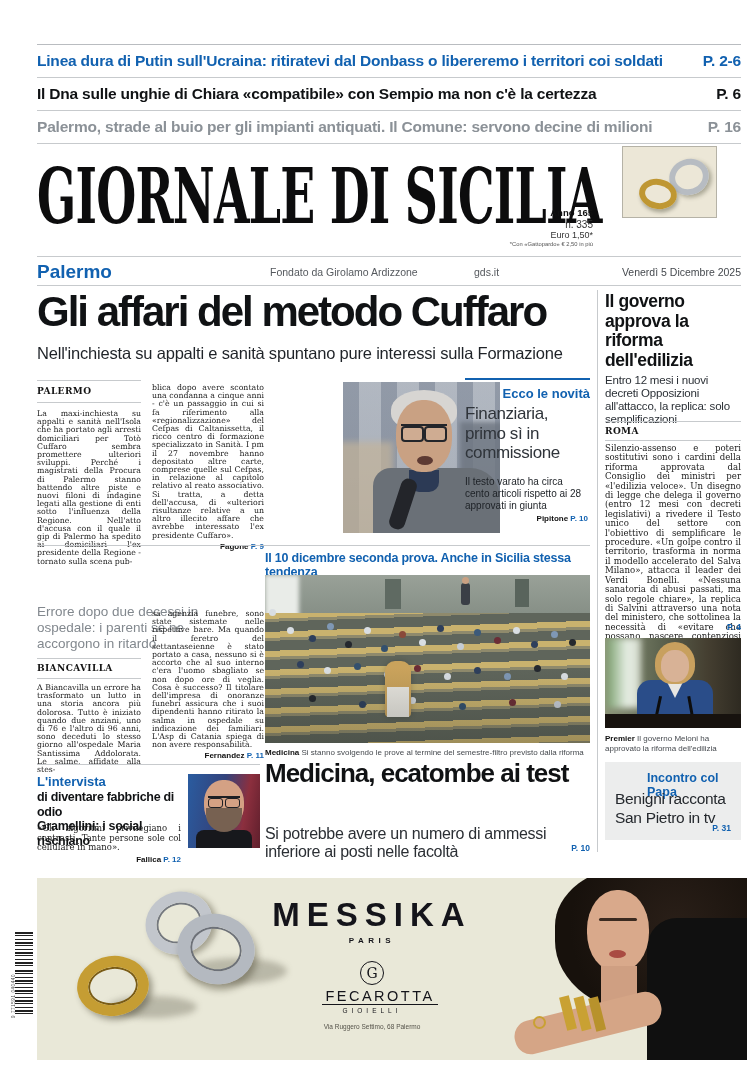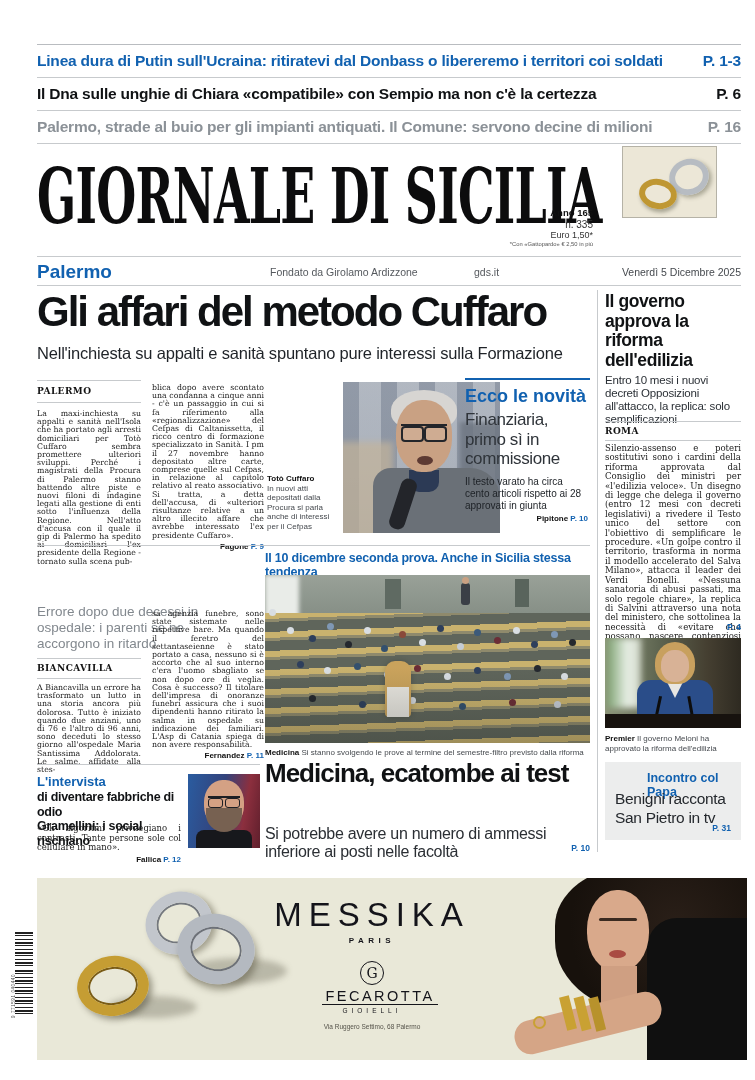--- a/index.html
+++ b/index.html
@@ -72,21 +72,21 @@
   .ph-cuffaro .glasses:before{left:0;} .ph-cuffaro .glasses:after{right:0;}
   .ph-cuffaro .mouth{position:absolute;left:74px;top:74px;width:16px;height:9px;border-radius:50%;background:#5d3a33;}
   .ph-cuffaro .coat{position:absolute;left:30px;top:86px;width:127px;height:70px;background:#6a7077;
      border-radius:18px 30px 0 0;}
   .ph-cuffaro .collar{position:absolute;left:66px;top:88px;width:30px;height:22px;background:#2c3a55;border-radius:0 0 10px 10px;}
   .ph-cuffaro .mic{position:absolute;left:52px;top:96px;width:16px;height:52px;background:#23252a;border-radius:7px;
      transform:rotate(18deg);}
 
   
   .ecco{position:absolute;left:465px;top:378px;width:125px;height:152px;border-top:2px solid #1161b0;}
-  .ecco .k{font-size:18px;font-weight:bold;color:#1161b0;margin-top:6px;}
+  .ecco .k{font-size:13px;font-weight:bold;color:#1161b0;margin-top:6px;text-align:right;}
   .ecco .h{font-size:17px;color:#2f343a;letter-spacing:-0.4px;line-height:1.15;margin-top:3px;}
   .ecco .b{position:absolute;left:0;top:96px;width:123px;font-size:10px;color:#1d2126;line-height:1.2;}
 
   
   .salme-h{position:absolute;left:37px;top:552px;width:226px;font-size:20px;font-weight:bold;
            letter-spacing:-0.7px;line-height:23px;color:#101214;}
   .salme-sub{position:absolute;left:37px;top:604px;width:165px;font-size:13.5px;line-height:16px;color:#82888e;}
 
   
   .med-k{position:absolute;left:265px;top:551px;width:325px;font-size:12.5px;font-weight:bold;color:#1161b0;
@@ -163,21 +163,21 @@
   
   .ad{position:absolute;left:37px;top:878px;width:710px;height:182px;background:#e9e8d8;overflow:hidden;}
   .ad .shadow{position:absolute;background:rgba(75,72,55,.30);border-radius:50%;filter:blur(3px);}
   .ad .gold{position:absolute;left:40px;top:78px;width:50px;height:38px;border:11px solid #c59d33;
       border-radius:50%;transform:rotate(-8deg);box-shadow:inset 0 0 0 2px #7a5c16,3px 4px 6px rgba(60,55,35,.45);}
   .ad .silver1{position:absolute;left:108px;top:14px;width:46px;height:40px;border:11px solid #c2c6cc;
       border-radius:50%;transform:rotate(-24deg);box-shadow:inset 0 0 0 2px #74787e,3px 4px 6px rgba(60,55,35,.4);}
   .ad .silver2{position:absolute;left:140px;top:36px;width:52px;height:44px;border:13px solid #b4b9c0;
       border-radius:50%;transform:rotate(14deg);box-shadow:inset 0 0 0 2px #6d7178,4px 5px 7px rgba(60,55,35,.4);}
   .ad .brandcol{position:absolute;left:232px;top:18px;width:206px;text-align:center;color:#14141a;}
-  .ad .brand{font-size:33px;letter-spacing:7px;font-weight:400;}
+  .ad .brand{font-size:33px;letter-spacing:7px;font-weight:700;}
   .ad .brandsub{font-size:8px;letter-spacing:4.5px;font-weight:bold;margin-top:2px;}
   .ad .mono{display:inline-block;margin-top:16px;width:22px;height:22px;border:1.6px solid #14141a;border-radius:50%;
       font-family:"DejaVu Serif",serif;font-size:14px;line-height:22px;}
   .ad .ret{font-size:14.5px;letter-spacing:2.5px;margin-top:3px;border-bottom:1.4px solid #14141a;display:inline-block;padding:0 3px;margin-left:16px;}
   .ad .retsub{font-size:6.5px;letter-spacing:4px;margin-top:2px;}
   .ad .addr{font-size:6.5px;color:#55534a;margin-top:9px;}
   .ad .model{position:absolute;left:480px;top:0;width:230px;height:182px;}
   .ad .m-hair{position:absolute;left:38px;top:-12px;width:200px;height:150px;border-radius:40% 20% 30% 50%;
       background:radial-gradient(circle at 60% 40%,#2a1f18 0%,#17110c 70%);}
   .ad .m-black{position:absolute;left:130px;top:40px;width:100px;height:142px;background:#101010;border-radius:30px 0 0 0;}
@@ -196,21 +196,21 @@
   .bc-num{position:absolute;font-size:4.5px;color:#444;transform:rotate(-90deg);transform-origin:left top;letter-spacing:0.6px;}
 </style>
 </head>
 <body>
 
 <div id="page">
 
   <div class="strip">
     <div class="strip-row c-blue">
       <span>Linea dura di Putin sull'Ucraina: ritiratevi dal Donbass o libereremo i territori coi soldati</span>
-      <span class="pg">P. 1-3</span>
+      <span class="pg">P. 2-6</span>
     </div>
     <div class="strip-row c-black">
       <span>Il Dna sulle unghie di Chiara «compatibile» con Sempio ma non c'è la certezza</span>
       <span class="pg">P.  6</span>
     </div>
     <div class="strip-row c-gray">
       <span>Palermo, strade al buio per gli impianti antiquati. Il Comune: servono decine di milioni</span>
       <span class="pg">P. 16</span>
     </div>
   </div>
@@ -242,24 +242,20 @@
   <div class="hr" style="left:37px;top:402px;width:104px;"></div>
   <div class="abs body-serif" style="left:37px;top:410px;width:104px;">La maxi-inchiesta su appalti e sanità nell'Isola che ha portato agli arresti domiciliari per Totò Cuffaro sembra promettere ulteriori sviluppi. Perché i magistrati della Procura di Palermo stanno battendo altre piste e nuovi filoni di indagine legati alla gestione di enti sotto l'influenza della Regione. Nell'atto d'accusa con il quale il gip di Palermo ha spedito ai domiciliari l'ex presidente della Regione - tornato sulla scena pub-</div>
   <div class="abs" style="left:152px;top:384px;width:112px;">
     <div class="body-serif">blica dopo avere scontato una condanna a cinque anni - c'è un passaggio in cui si fa riferimento alla «regionalizzazione» del Cefpas di Caltanissetta, il ricco centro di formazione specializzato in Sanità. I pm il 27 novembre hanno depositato altre carte, comprese quelle sul Cefpas, in relazione al capitolo relativo al reato associativo. Si tratta, a detta dell'accusa, di «ulteriori risultanze relative a un altro illecito affare che avrebbe interessato l'ex presidente Cuffaro».</div>
     <div class="byline">
       <span class="nm">Fagone</span>
       <span class="pg">P. 9</span>
     </div>
   </div>
 
-  <div class="abs cap" style="left:267px;top:474px;width:72px;">
-    <span class="cb">Totò Cuffaro</span><br>
-    <span>In nuovi atti depositati dalla Procura si parla anche di interessi per il Cefpas</span>
-  </div>
 
   <div class="photo ph-cuffaro">
     <div class="bldg"></div>
     <div class="beige"></div>
     <div class="crowd2"></div>
     <div class="coat"></div>
     <div class="collar"></div>
     <div class="hair"></div>
     <div class="face"></div>
     <div class="glasses"></div>
@@ -334,21 +330,21 @@
     <span class="cb">Medicina</span>
     <span>Si stanno svolgendo le prove al termine del semestre-filtro previsto dalla riforma</span>
   </div>
   <div class="med-h">
     <span style="display:block">Medicina, ecatombe ai test</span>
   </div>
   <div class="med-sub">Si potrebbe avere un numero di ammessi inferiore ai posti nelle facoltà</div>
   <div class="med-pg">P. 10</div>
 
   <div class="ed-h">Il governo approva la riforma dell'edilizia</div>
-  <div class="ed-sub">Entro 10 mesi i nuovi decreti Opposizioni all'attacco, la replica: solo semplificazioni</div>
+  <div class="ed-sub">Entro 12 mesi i nuovi decreti Opposizioni all'attacco, la replica: solo semplificazioni</div>
   <div class="hr" style="left:605px;top:421px;width:136px;"></div>
   <div class="abs kick" style="left:605px;top:426px;">ROMA</div>
   <div class="hr" style="left:605px;top:440px;width:136px;"></div>
   <div class="ed-body body-serif" style="font-size:8.6px;line-height:9.4px;">Silenzio-assenso e poteri sostitutivi sono i cardini della riforma approvata dal Consiglio dei ministri per «l'edilizia veloce». Un disegno di legge che delega il governo (entro 12 mesi con decreti legislativi) a rivedere il Testo unico del settore con l'obiettivo di semplificare le procedure. «Un golpe contro il territorio, trasforma in norma il modello accelerato del Salva Milano», attacca il leader dei Verdi Bonelli. «Nessuna sanatoria di abusi passati, ma solo regole chiare», la replica di Salvini attraverso una nota del ministero, che sottolinea la necessità di «evitare che possano nascere contenziosi sulle ambiguità delle norme».</div>
   <div class="ed-pg">P. 4</div>
 
   <div class="photo ph-meloni">
     <div class="flag"></div>
     <div class="blazer"></div>
     <div class="shirt"></div>

